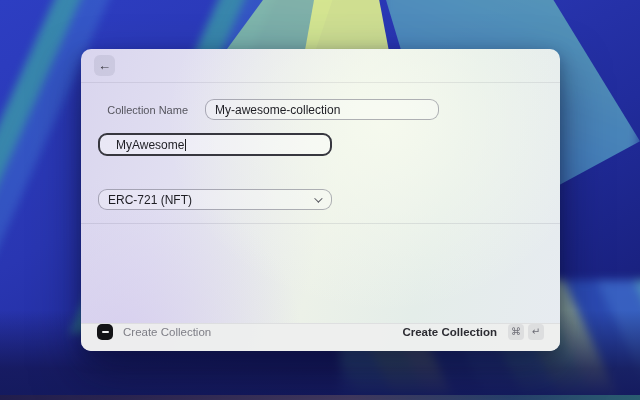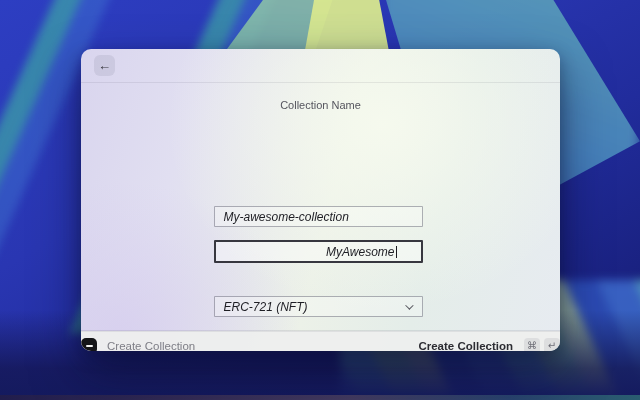--- a/index.html
+++ b/index.html
@@ -46,37 +46,37 @@
     display:flex; flex-direction:column; }
 
   .win-header { height:34px; flex:0 0 34px; display:flex; align-items:center; padding:0 13px;
     border-bottom:1px solid rgba(40,40,70,.09); }
   .back-btn { width:21px; height:21px; border-radius:6px; background:rgba(30,30,50,.08);
     display:flex; align-items:center; justify-content:center;
     color:#35353c; font-size:13px; line-height:1; cursor:pointer; }
 
   .win-body { flex:1 1 auto; display:flex; flex-direction:column; }
   .form-area { padding-top:16px; }
-  .form-row { display:flex; align-items:center; margin-bottom:13px;flex-direction:column; }
+  .form-row { display:flex; align-items:center; margin-bottom:13px; }
   .form-label { flex:0 0 107px; text-align:right; font-size:11px; color:#55555e; padding-right:0; }
   .form-control-wrap { margin-left:17px; width:231px; }
-  .tinput { width:209px; height:21px; border:1px solid rgba(55,55,75,.38); border-radius:1px;
+  .tinput { width:234px; height:21px; border:1px solid rgba(55,55,75,.38); border-radius:9px;
     background:rgba(255,255,255,.28); display:flex; align-items:center; padding:0 9px;
-    font-size:12px; color:#1e1e24;font-style:italic; }
-  .tinput.focused { height:23px; border:2px solid #37373f; background:rgba(255,255,255,.38); padding:0 24px;justify-content:flex-end; }
+    font-size:12px; color:#1e1e24; }
+  .tinput.focused { height:23px; border:2px solid #37373f; background:rgba(255,255,255,.38); padding:0 16px; }
   .caret { display:inline-block; width:1px; height:12px; background:#1b1b20; margin-left:1px; }
   .tselect { justify-content:space-between; cursor:pointer;margin-top:20px; }
   .chevron-down { width:6px; height:6px; border-right:1.5px solid #56565e; border-bottom:1.5px solid #56565e;
     transform:rotate(45deg) translateY(-2px); margin-right:2px; }
 
   .section-divider { height:1px; background:rgba(40,40,70,.1); margin-top:4px; }
   .info-line { padding:9px 0 0 124px; font-size:11.5px; color:#63636b; }
 
-  .win-footer { flex:0 0 28px; margin-top:auto; display:flex; align-items:center;
-    padding:0 0; background:rgba(238,239,238,.93);
+  .win-footer { flex:0 0 28px; margin-top:auto; display:flex; align-items:flex-start;
+    padding:0 16px; background:rgba(238,239,238,.93);
     border-top:1px solid rgba(40,40,70,.08); }
   .footer-left { display:flex; align-items:center; gap:10px; }
   .app-icon { width:16px; height:16px; border-radius:5px; background:#141417;
     display:flex; align-items:center; justify-content:center; }
   .app-icon .dash { width:7px; height:2px; background:#f2f2f2; border-radius:1px; }
   .footer-app-label { font-size:11.5px; color:#7e7e86; }
   .footer-right { margin-left:auto; display:flex; align-items:center; gap:4px; }
   .footer-action-label { font-size:11.5px; font-weight:700; color:#2c2c32; margin-right:7px; }
   .keycap { width:16px; height:16px; border-radius:4px; background:rgba(30,30,50,.08);
     display:flex; align-items:center; justify-content:center;

